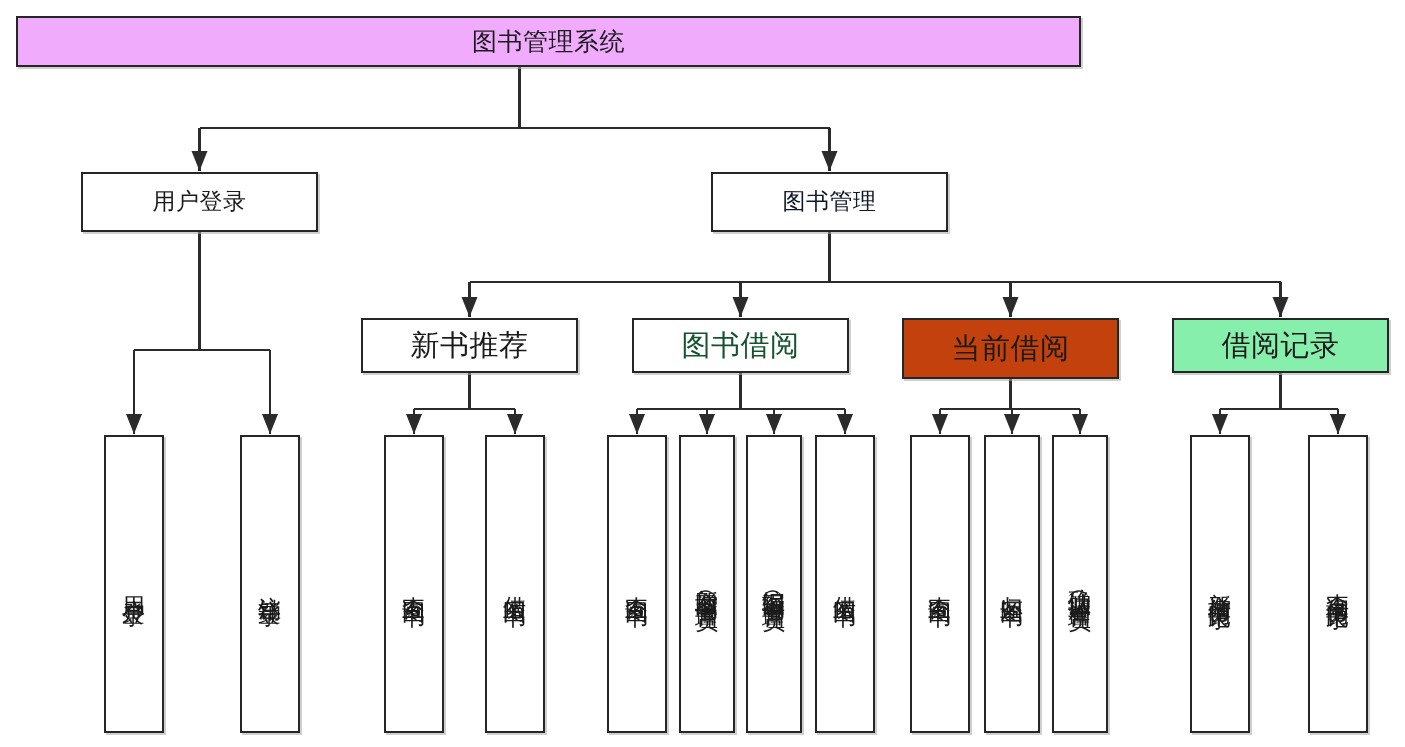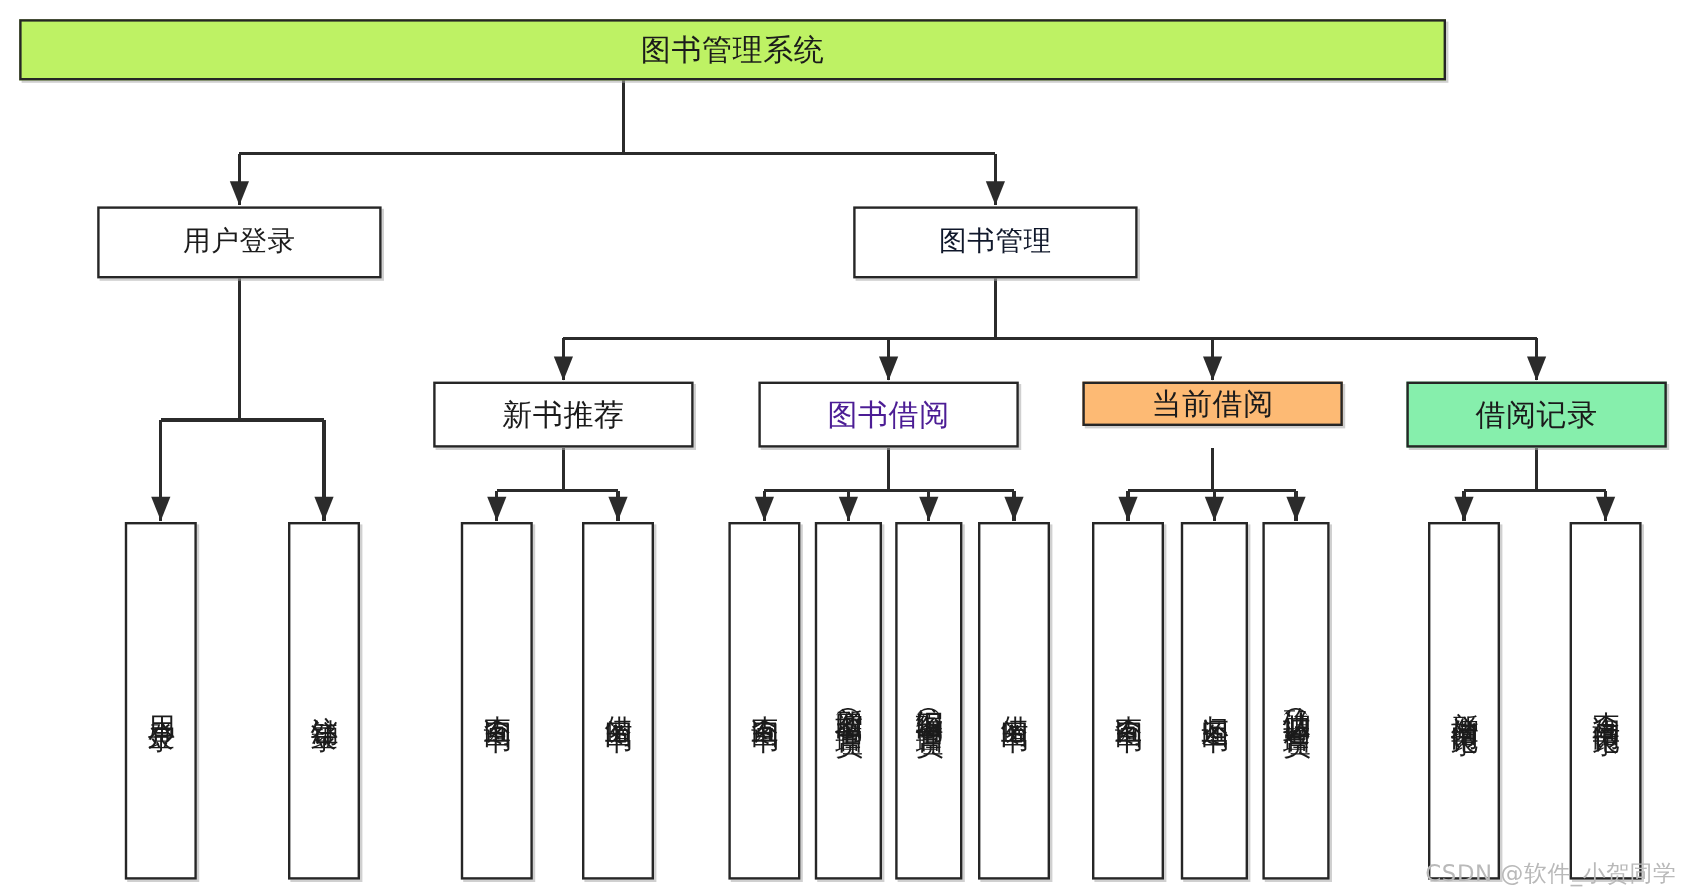--- a/index.html
+++ b/index.html
@@ -53,21 +53,21 @@
   .node.vertical .label {
     writing-mode: vertical-rl;
     text-orientation: upright;
     letter-spacing: 3px;
     line-height: 1.05;
     max-height: 100%;
   }
   
   .lvl-root .label   { font-size: 25px; }
   .lvl-two .label    { font-size: 23px; }
-  .lvl-three .label  { font-size: 25px; }
+  .lvl-three .label  { font-size: 29px; }
   .lvl-leaf .label   { font-size: 23px; }
 
   #watermark {
     position: absolute;
     right: 8px;
     bottom: 6px;
     font-size: 19px;
     color: #b9b9b9;
     letter-spacing: 0.5px;
     user-select: none;
@@ -126,36 +126,36 @@
       <line x1="1080" y1="409" x2="1080" y2="434" stroke="#2b2b2b" stroke-width="2.6" shape-rendering="crispEdges"></line>
       <path d="M1072,414 L1088,414 L1080,434 Z" fill="#2b2b2b"></path>
       <line x1="1280.5" y1="373" x2="1280.5" y2="409" stroke="#2b2b2b" stroke-width="2.6" shape-rendering="crispEdges"></line>
       <line x1="1220" y1="409" x2="1338" y2="409" stroke="#2b2b2b" stroke-width="2.6" shape-rendering="crispEdges"></line>
       <line x1="1220" y1="409" x2="1220" y2="434" stroke="#2b2b2b" stroke-width="2.6" shape-rendering="crispEdges"></line>
       <path d="M1212,414 L1228,414 L1220,434 Z" fill="#2b2b2b"></path>
       <line x1="1338" y1="409" x2="1338" y2="434" stroke="#2b2b2b" stroke-width="2.6" shape-rendering="crispEdges"></line>
       <path d="M1330,414 L1346,414 L1338,434 Z" fill="#2b2b2b"></path>
     </svg>
   <div id="nodes-layer">
-      <div class="node horizontal lvl-root" style="left: 16px; top: 16px; width: 1189px; height: 51px; border-color: rgb(38, 38, 38); background: #bef264;">
+      <div class="node horizontal lvl-root" style="left: 16px; top: 16px; width: 1065px; height: 51px; border-color: rgb(38, 38, 38); background: #f0abfc;">
         <span class="label" style="color: rgb(27, 27, 27);">图书管理系统</span>
       </div>
       <div class="node horizontal lvl-two" style="left: 81px; top: 172px; width: 237px; height: 60px; border-color: rgb(38, 38, 38); background: rgb(255, 255, 255);">
         <span class="label" style="color: rgb(27, 27, 27);">用户登录</span>
       </div>
       <div class="node horizontal lvl-two" style="left: 711px; top: 172px; width: 237px; height: 60px; border-color: rgb(38, 38, 38); background: rgb(255, 255, 255);">
         <span class="label" style="color: #0f172a;">图书管理</span>
       </div>
       <div class="node horizontal lvl-three" style="left: 361px; top: 318px; width: 217px; height: 55px; border-color: rgb(38, 38, 38); background: rgb(255, 255, 255);">
         <span class="label" style="color: rgb(27, 27, 27);">新书推荐</span>
       </div>
       <div class="node horizontal lvl-three" style="left: 632px; top: 318px; width: 217px; height: 55px; border-color: rgb(38, 38, 38); background: rgb(255, 255, 255);">
-        <span class="label" style="color: #4c1d95;">图书借阅</span>
+        <span class="label" style="color: #14532d;">图书借阅</span>
       </div>
-      <div class="node horizontal lvl-three" style="left: 902px; top: 318px; width: 217px; height: 37px; border-color: rgb(38, 38, 38); background: #fdba74;">
+      <div class="node horizontal lvl-three" style="left: 902px; top: 318px; width: 217px; height: 61px; border-color: rgb(38, 38, 38); background: #c2410c;">
         <span class="label" style="color: rgb(27, 27, 27);">当前借阅</span>
       </div>
       <div class="node horizontal lvl-three" style="left: 1172px; top: 318px; width: 217px; height: 55px; border-color: rgb(38, 38, 38); background: #86efac;">
         <span class="label" style="color: rgb(27, 27, 27);">借阅记录</span>
       </div>
       <div class="node vertical lvl-leaf" style="left: 104px; top: 435px; width: 60px; height: 298px; border-color: rgb(38, 38, 38); background: rgb(255, 255, 255);">
         <span class="label" style="color: rgb(27, 27, 27);">用户登录</span>
       </div>
       <div class="node vertical lvl-leaf" style="left: 240px; top: 435px; width: 60px; height: 298px; border-color: rgb(38, 38, 38); background: rgb(255, 255, 255);">
         <span class="label" style="color: rgb(27, 27, 27);">注销登录</span>
@@ -187,14 +187,13 @@
       <div class="node vertical lvl-leaf" style="left: 1052px; top: 435px; width: 56px; height: 298px; border-color: rgb(38, 38, 38); background: rgb(255, 255, 255);">
         <span class="label" style="color: rgb(27, 27, 27);">确认归还（管理员）</span>
       </div>
       <div class="node vertical lvl-leaf" style="left: 1190px; top: 435px; width: 60px; height: 298px; border-color: rgb(38, 38, 38); background: rgb(255, 255, 255);">
         <span class="label" style="color: rgb(27, 27, 27);">新增借阅记录</span>
       </div>
       <div class="node vertical lvl-leaf" style="left: 1308px; top: 435px; width: 60px; height: 298px; border-color: rgb(38, 38, 38); background: rgb(255, 255, 255);">
         <span class="label" style="color: rgb(27, 27, 27);">查询借阅记录</span>
       </div>
     </div>
-  <div id="watermark">CSDN @软件_小贺同学</div>
 </div>
 
 </body></html>

